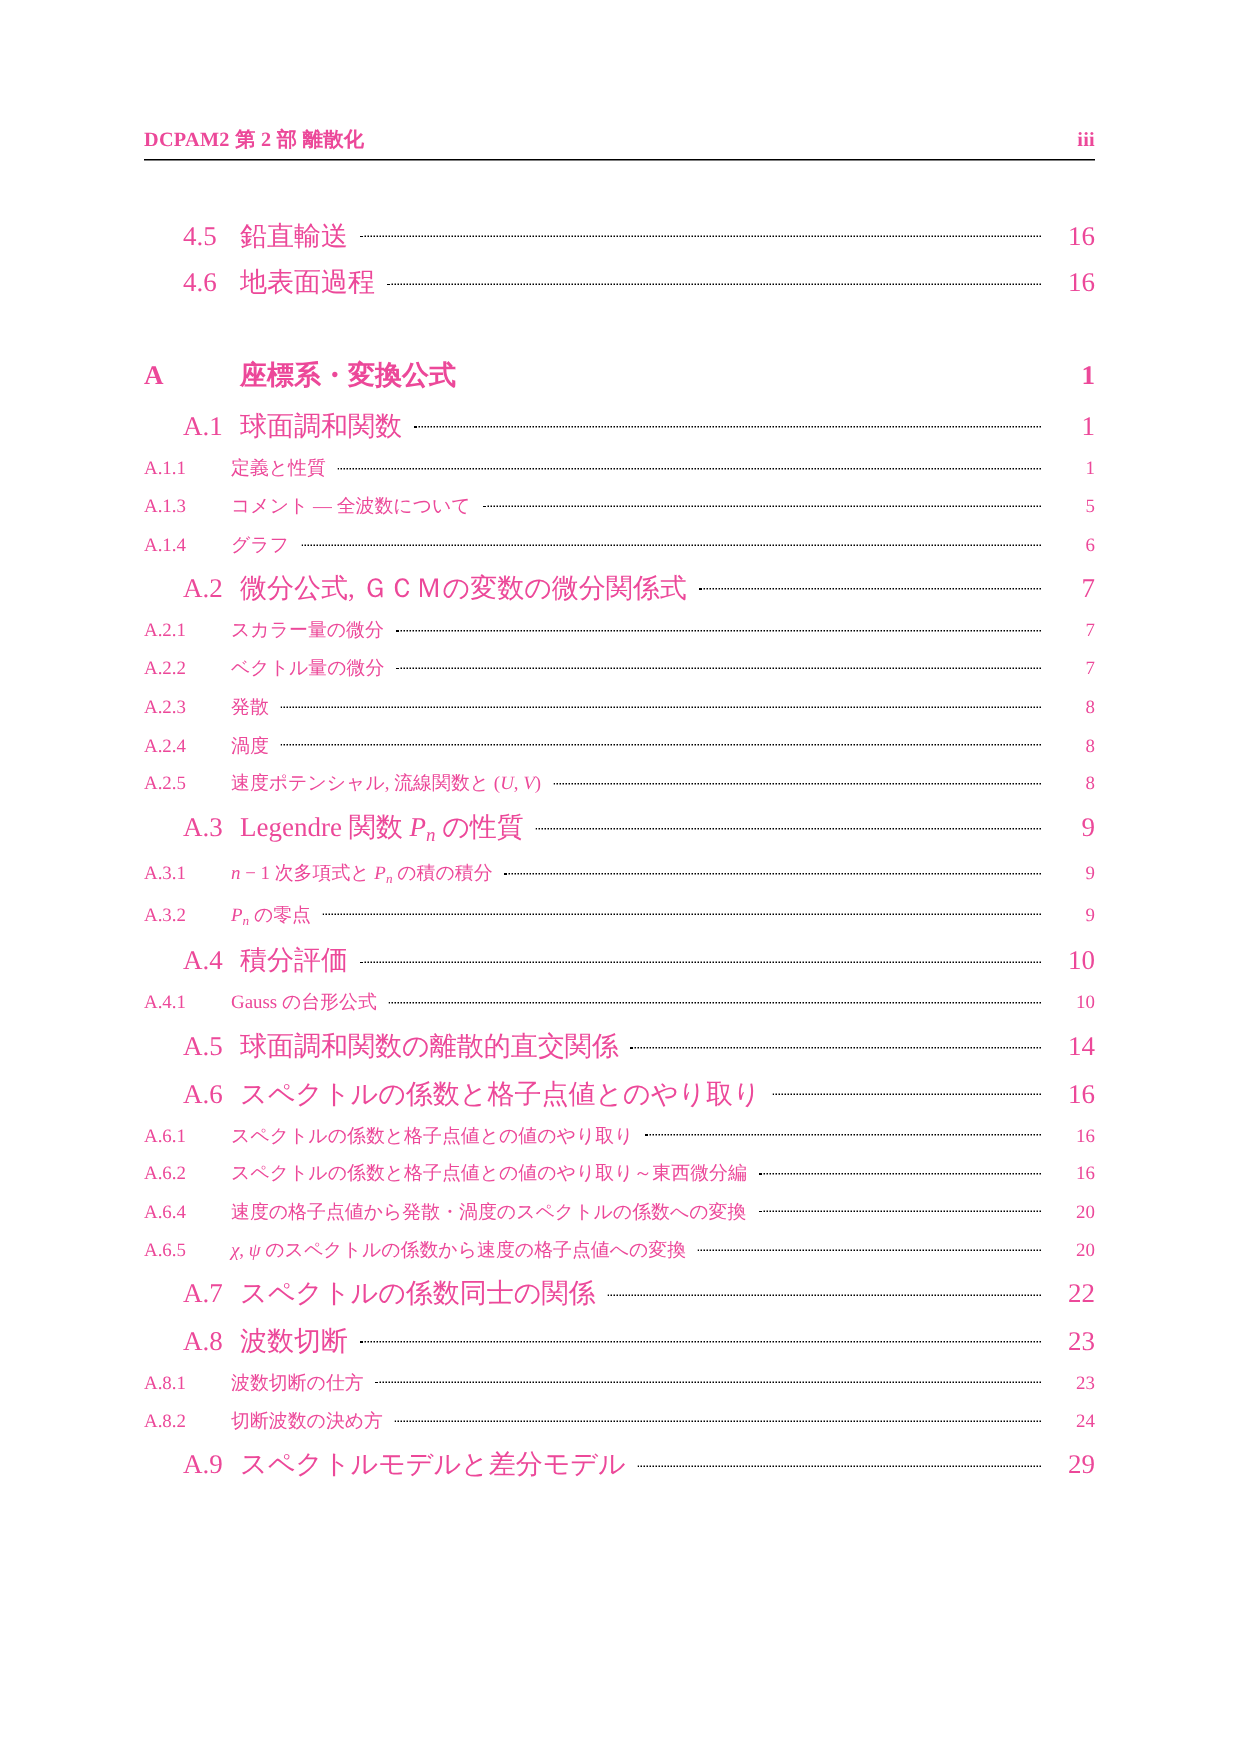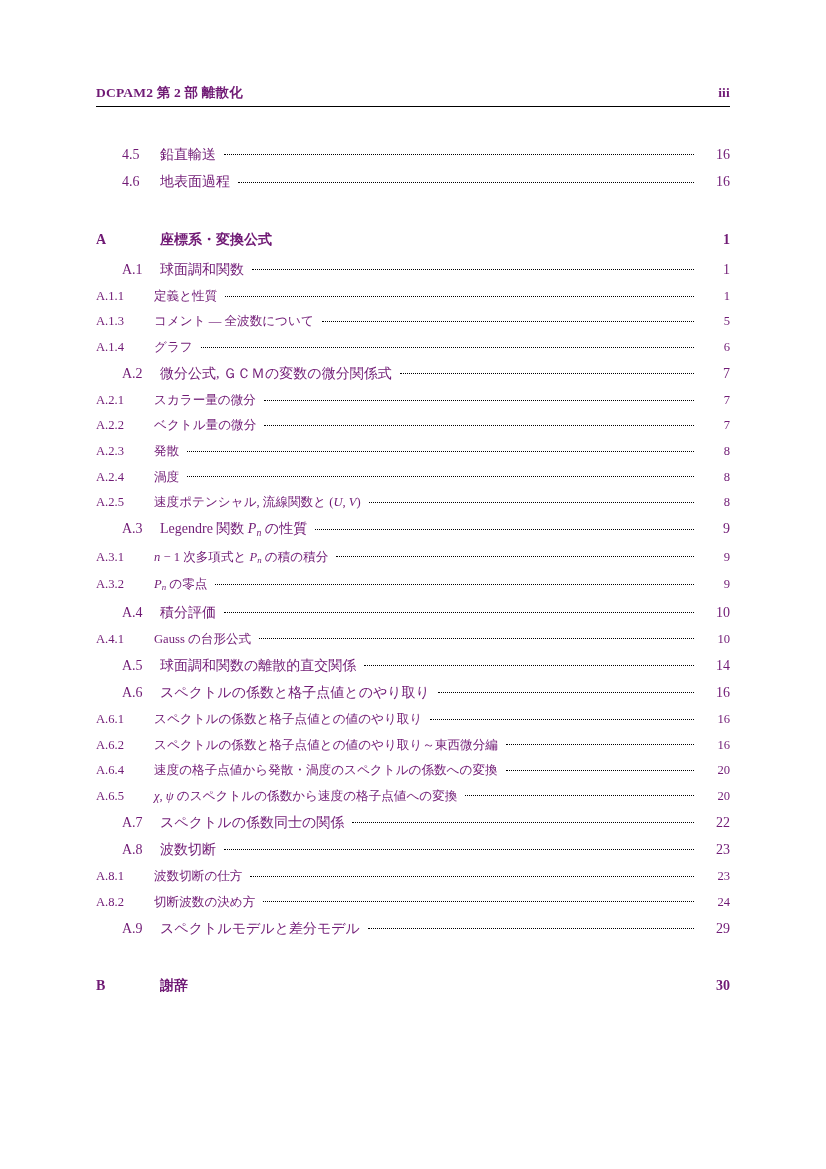--- a/index.html
+++ b/index.html
@@ -6,21 +6,21 @@
     margin: 0;
     padding: 0;
     background: #ffffff;
   }
   .page {
     position: relative;
     width: 826px;
     height: 998px;
     background: #ffffff;
     font-family: "Liberation Serif", serif;
-    color: #701a75;
+    color: #ec4899;
     box-sizing: border-box;
     overflow: hidden;
   }
   .content {
     position: absolute;
     left: 96px;
     top: 84px;
     width: 634px;
   }
   
@@ -36,21 +36,21 @@
     border-bottom: 1.1px solid #000;
     margin-top: 4px;
   }
   
   .toc {
     margin-top: 38px;
   }
   .toc-row {
     display: flex;
     align-items: baseline;
-    font-size: 14px;
+    font-size: 18px;
     line-height: 1.0;
     margin-bottom: 10.4px;
     white-space: nowrap;
   }
   .num {
     flex: 0 0 auto;
     text-align: left;
   }
   .title {
     flex: 0 0 auto;

